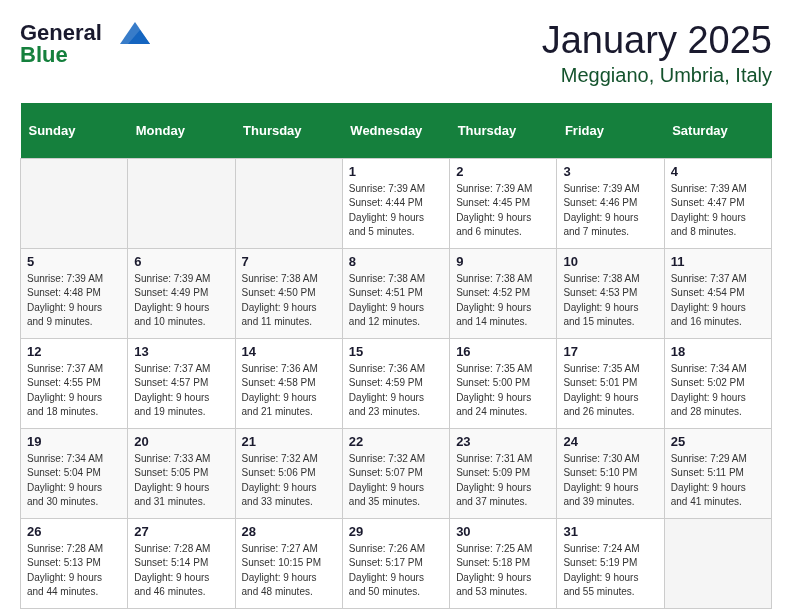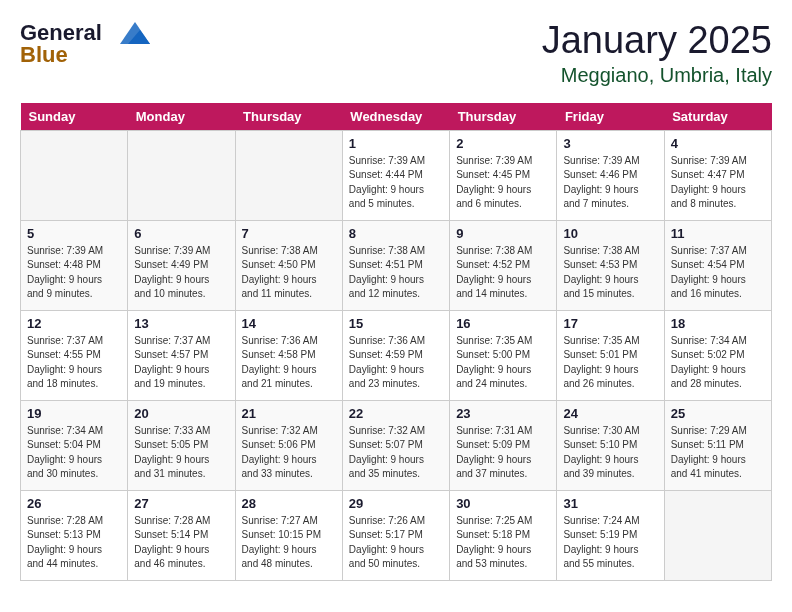--- a/index.html
+++ b/index.html
@@ -34,24 +34,24 @@
       font-size: 20px;
       color: #14532d;
       margin-top: 2px;
     }
     .calendar-table {
       width: 100%;
       border-collapse: collapse;
       table-layout: fixed;
     }
     .calendar-table th {
-      background-color: #be185d;
+      background-color: #15803d;
       color: #fff;
       text-align: left;
-      padding: 6px 8px;
+      padding: 20px 8px;
       font-size: 13px;
       font-weight: bold;
     }
     .calendar-table td {
       border: 1px solid #ccc;
       vertical-align: top;
       padding: 5px 6px;
       height: 90px;
       font-size: 11px;
       color: #222;
@@ -82,21 +82,21 @@
 <div class="header-area">
   <div class="logo">
     <div style="display:flex;flex-direction:column;align-items:flex-start;">
       <div style="display:flex;align-items:center;gap:16px;">
         <span style="font-size:22px;font-weight:bold;color:#1a1a2e;">General</span>
         <svg width="30" height="22" viewBox="0 0 30 22" style="margin-left:2px;">
           <polygon points="0,22 15,0 30,22" fill="#1565c0" opacity="0.85"></polygon>
           <polygon points="8,22 20,8 30,22" fill="#1565c0"></polygon>
         </svg>
       </div>
-      <span style="font-size:22px;font-weight:bold;color:#a16207;margin-top:-4px;">Blue</span>
+      <span style="font-size:22px;font-weight:bold;color:#15803d;margin-top:-4px;">Blue</span>
     </div>
   </div>
   <div class="title-block">
     <div class="month-title">January 2025</div>
     <div class="location-title">Meggiano, Umbria, Italy</div>
   </div>
 </div>
 
 <table class="calendar-table">
   <thead>

